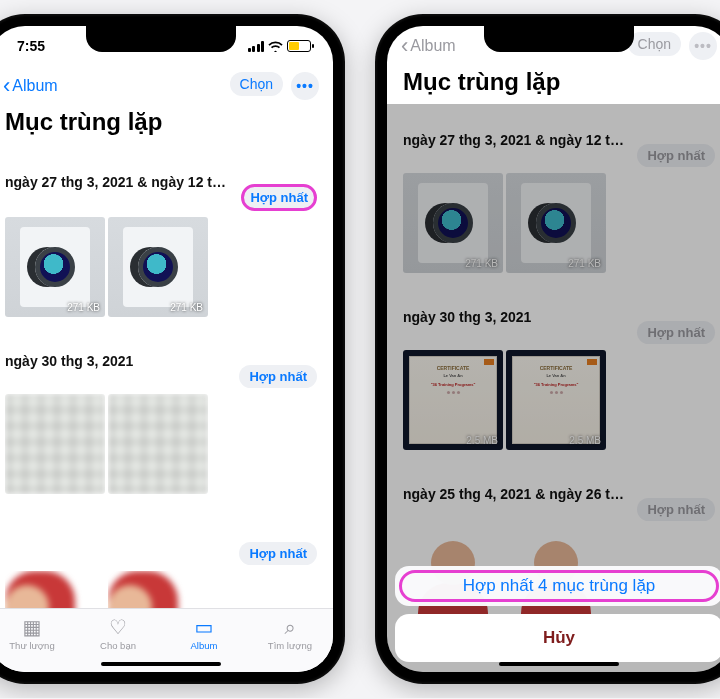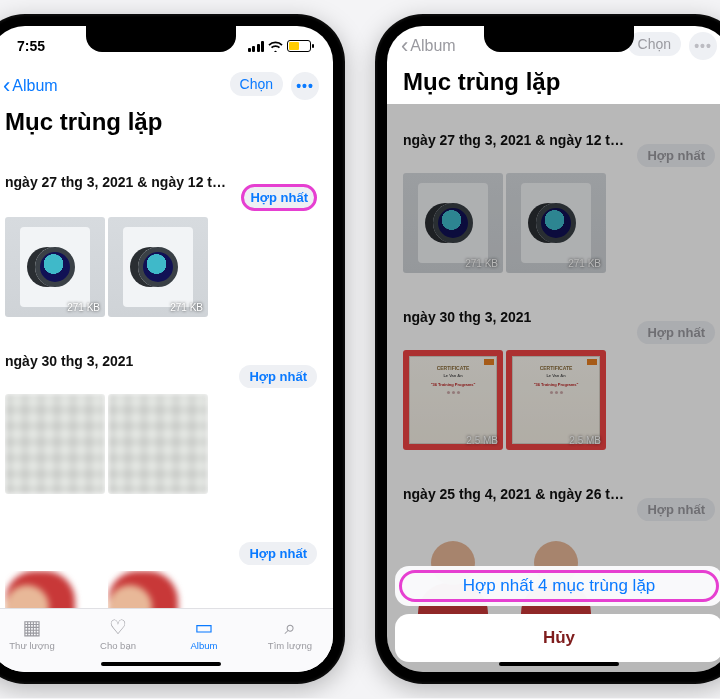--- a/index.html
+++ b/index.html
@@ -74,21 +74,21 @@
   .tab .ico { font-size:20px; height:24px; display:flex; align-items:center; justify-content:center;}
   .homebar { position:absolute; bottom:6px; left:50%; transform:translateX(-50%); width:120px; height:4px; background:#000; border-radius:3px; z-index:60;}
   .highlight-pink { border:3px solid #e63fd1; border-radius:16px; padding:3px 6px !important; }
   
   .blur-box { filter: blur(3px); width:100%; height:100%; }
   
   .watch-bg { background:linear-gradient(#d7dbdf,#cfd3d7); display:flex; align-items:center; justify-content:center;}
   .watch-bg .bag { width:70%; height:80%; background:#f2f4f6; border-radius:4px; display:flex; align-items:center; justify-content:center;}
   .watch-bg .ring { width:40px; height:40px; border-radius:50%; border:5px solid #3a4046; background: radial-gradient(circle at 45% 40%, #3fb9c9 40%, #115 41%); box-shadow: -8px 0 0 0 #2a2e32;}
   
-  .cert-bg { background:#ef4444; padding:6px;}
+  .cert-bg { background:#0f172a; padding:6px;}
   .cert-bg .cert { width:100%; height:100%; border:1px solid #d7d2c8; background:linear-gradient(#fbf8f1,#f5f0e6); position:relative; font-size:5px; color:#8a6d3b; text-align:center; padding-top:8px; font-weight:700;}
   .cert .red{color:#b22; font-size:4px; margin-top:4px;}
   .cert .dots{display:flex;gap:2px;justify-content:center;margin-top:4px;}
   .cert .dots span{width:3px;height:3px;border-radius:50%;background:#caa;}
   .cert .logo{position:absolute;top:2px;right:2px;width:10px;height:6px;background:#e67e22;}
   
   .avatar-bg { background:#fff; display:flex; align-items:flex-end; justify-content:center;}
   .avatar-bg .head{width:44px;height:44px;border-radius:50%;background:#e8b898;position:absolute;top:14px;}
   .avatar-bg .body{width:70px;height:44px;background:#c83838;border-top-left-radius:30px;border-top-right-radius:30px;}
   

